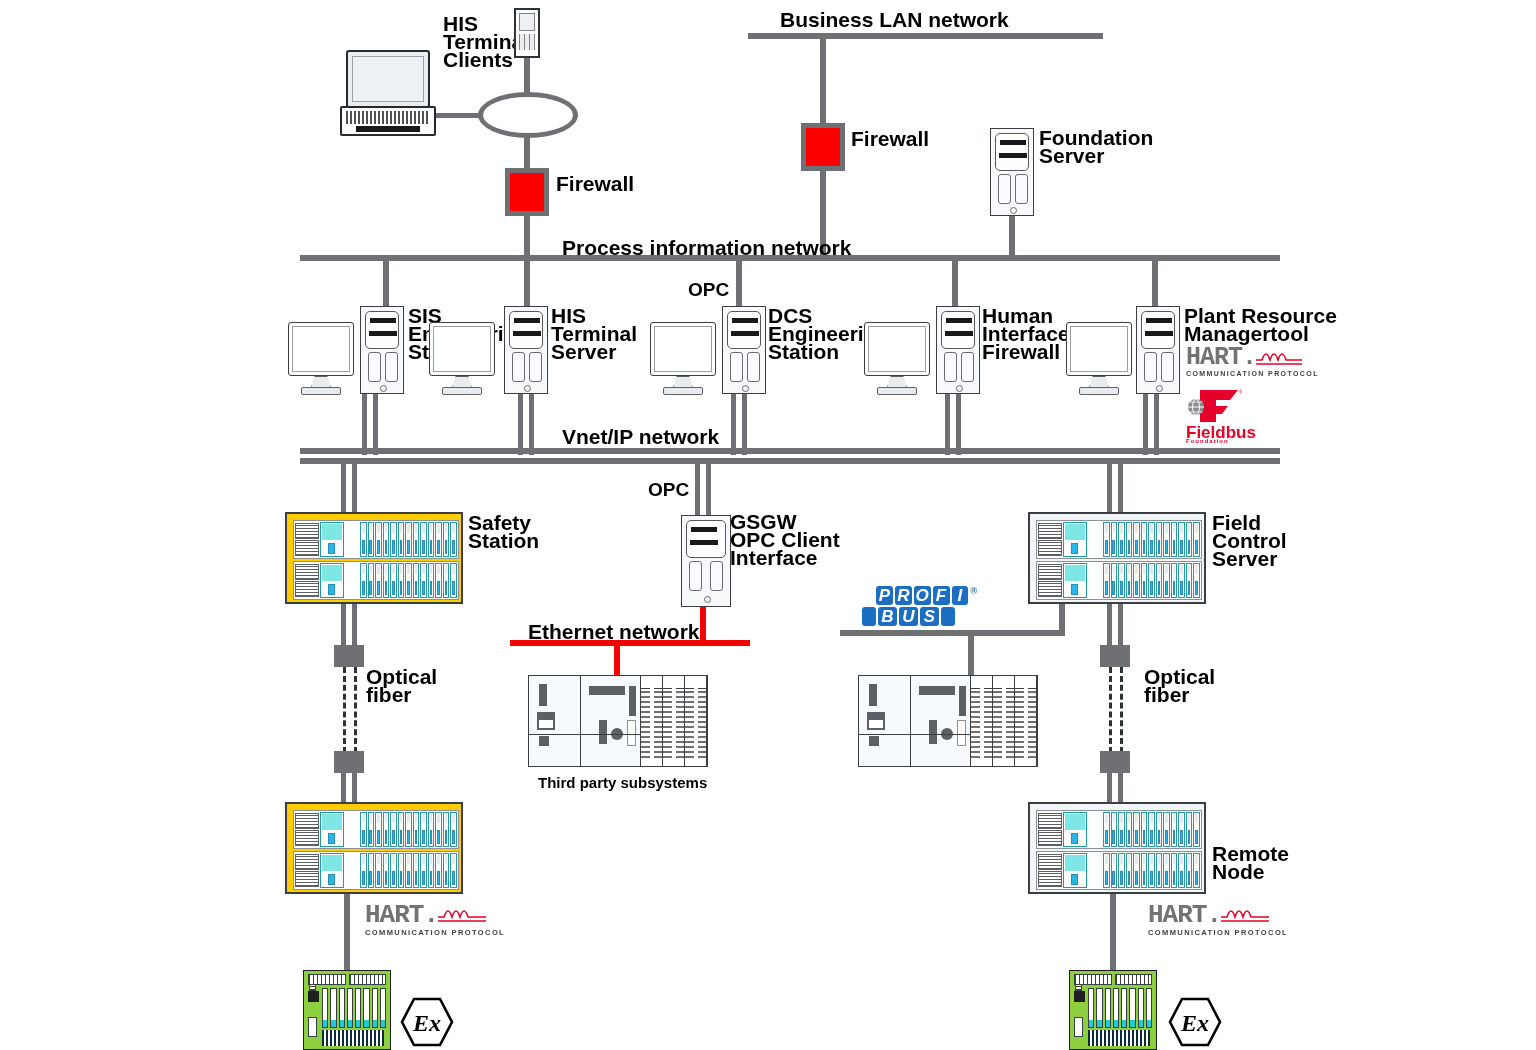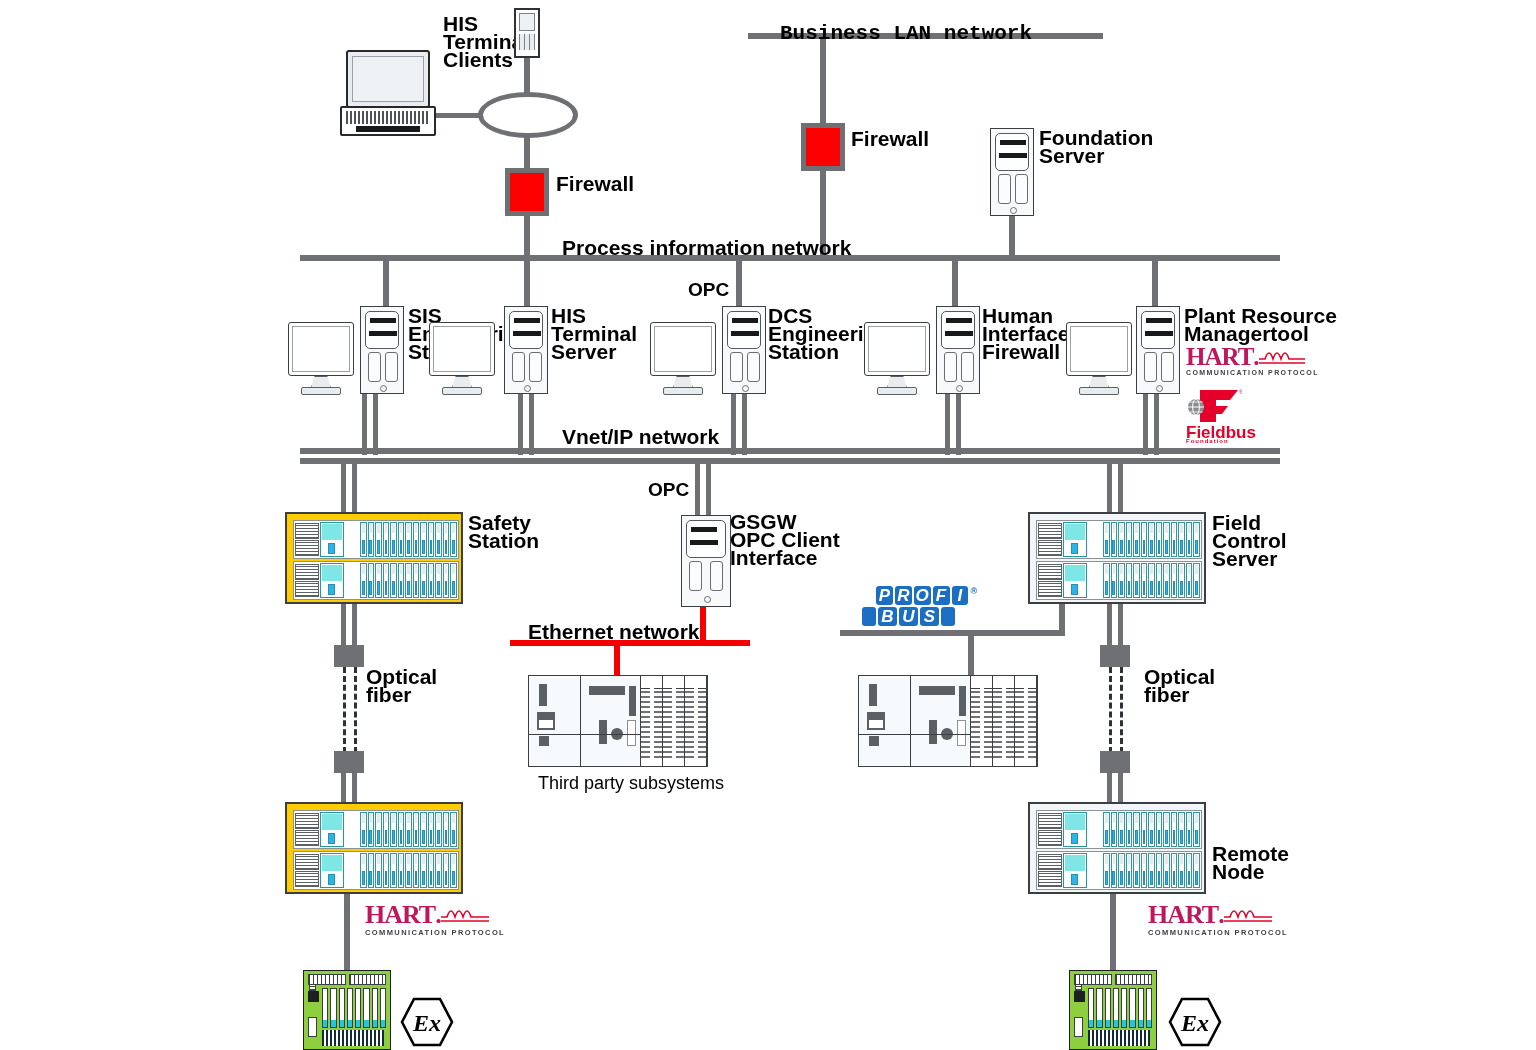--- a/index.html
+++ b/index.html
@@ -19,21 +19,21 @@
   }
   .lbl {
     position: absolute;
     font-family: "Liberation Sans", sans-serif;
     font-weight: bold;
     font-size: 21px;
     color: #000000;
     line-height: 18px;
     white-space: pre;
   }
-  .lbl.plain { font-weight: normal; font-size: 18px; }
+  .lbl.plain { font-weight: bold; font-size: 15px; }
   .bus {
     position: absolute;
     background: #6e7073;
   }
   .busred { position: absolute; background: #f40000; }
   
   .tower {
     position: absolute;
     width: 44px; height: 88px;
     background: #f7f9fb;
@@ -214,22 +214,22 @@
   .fdev .chipB { position:absolute; left:4px; top:46px; width:9px; height:20px;
                  background:#ffffff; border:1.2px solid #3b3f44; box-sizing:border-box; }
   .fdev .edge  { position:absolute; left:5px; top:4px; width:5px; height:14px;
                  background:#ffffff; border:1px solid #3b3f44;
                  background-image: repeating-linear-gradient(0deg,#3b3f44 0 1px,#ffffff 1px 3px); }
   
   .exsym { position:absolute; width:54px; height:54px; }
   
   .hart { position:absolute; }
   .hart .hrow { display:flex; align-items:center; }
-  .hart .htxt { font-family:Liberation Serif, serif; font-weight:bold;
-                color:#be185d; letter-spacing:-1px; }
+  .hart .htxt { font-family:Liberation Mono, monospace; font-weight:bold;
+                color:#737373; letter-spacing:-1px; }
   .hart .hsub { font-family:"Liberation Sans",sans-serif; font-weight:bold;
                 color:#3b3f44; letter-spacing:1.4px; }
   
   .fbus { position:absolute; width:56px; height:54px; }
   .fbus .fname { font-family:"Liberation Sans",sans-serif; font-weight:bold;
                  color:#e4002b; font-size:17px; line-height:10px; }
   .fbus .fsub  { font-family:"Liberation Sans",sans-serif; font-weight:bold;
                  color:#e4002b; font-size:6px; letter-spacing:1px; }
   
   .pbus { position:absolute; width:115px; height:46px; }
@@ -315,21 +315,21 @@
   <div class="bus" style="left:1118px;top:603px;width:5px;height:44px;"></div>
   <div class="ofbox" style="left:1100px;top:645px;"></div>
   <div class="ofdash" style="left:1109px;top:667px;height:86px;"></div>
   <div class="ofdash" style="left:1120px;top:667px;height:86px;"></div>
   <div class="ofbox" style="left:1100px;top:751px;"></div>
   <div class="bus" style="left:1107px;top:773px;width:5px;height:30px;"></div>
   <div class="bus" style="left:1118px;top:773px;width:5px;height:30px;"></div>
 
   <div class="bus" style="left:1110px;top:888px;width:6px;height:88px;"></div>
 
-  <div class="lbl" style="left:780px;top:25px;font-family:Liberation Mono, monospace;">Business LAN network</div>
+  <div class="lbl" style="left:780px;top:11px;">Business LAN network</div>
   <div class="lbl" style="left:562px;top:239px;">Process information network</div>
   <div class="lbl" style="left:562px;top:428px;">Vnet/IP network</div>
   <div class="lbl" style="left:528px;top:623px;">Ethernet network</div>
   <div class="lbl" style="left:688px;top:281px;font-size:19px;">OPC</div>
   <div class="lbl" style="left:648px;top:481px;font-size:19px;">OPC</div>
 
   <div class="lbl" style="left:443px;top:15px;">HIS
 Terminal
 Clients</div>
   <div class="handheld" style="left:514px;top:8px;">

